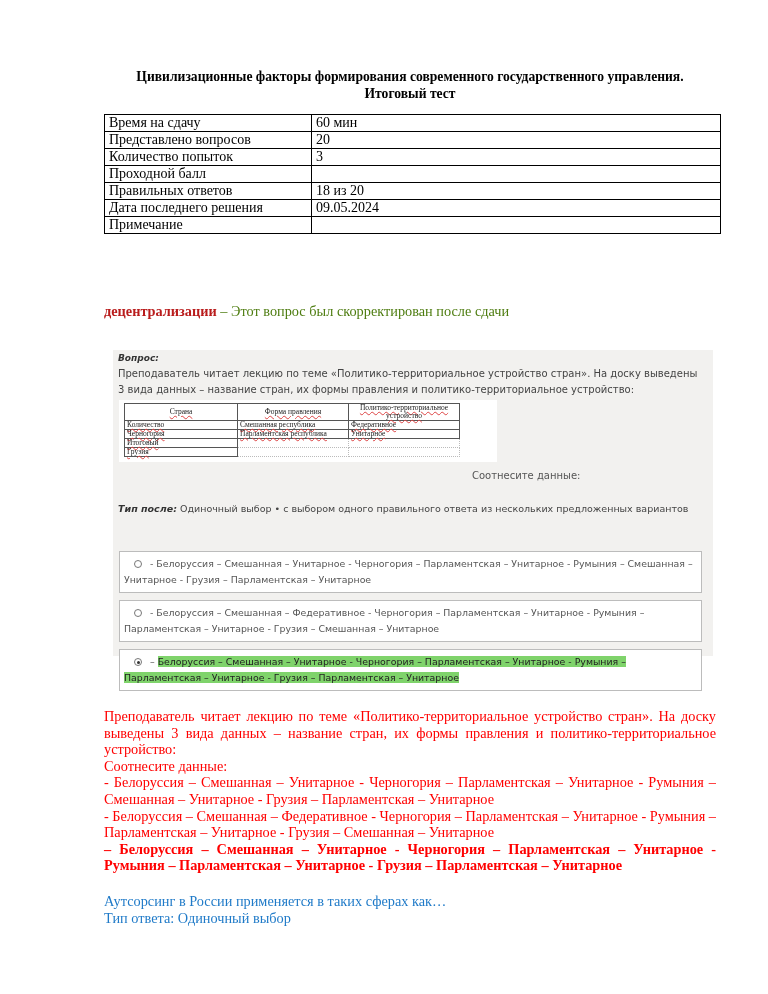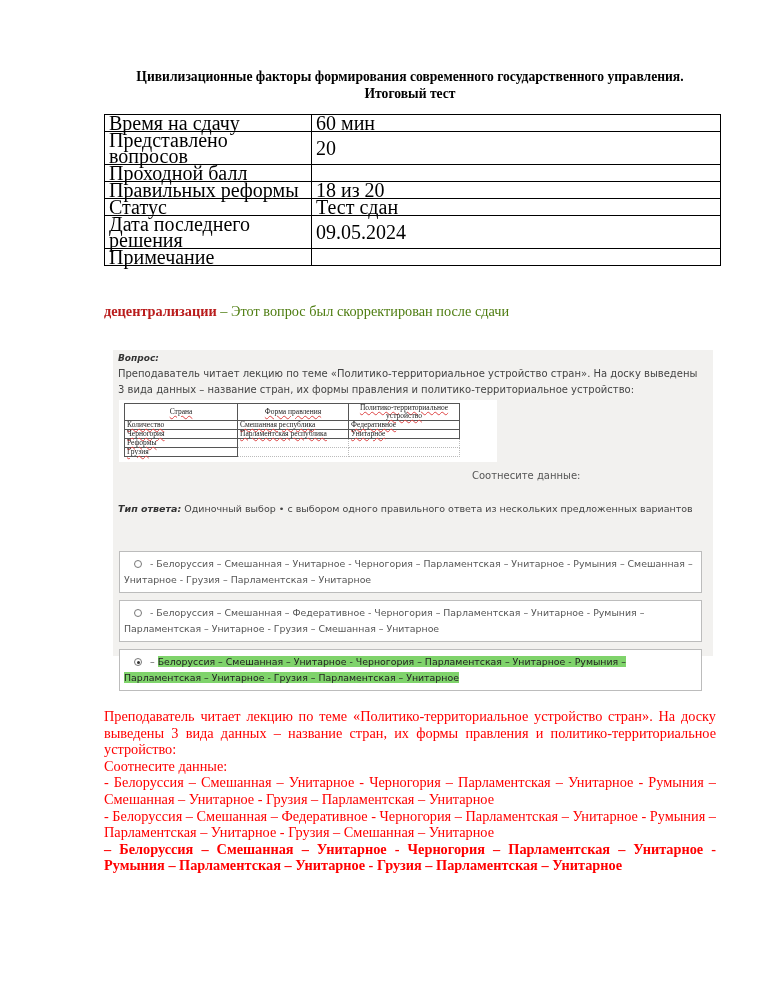--- a/index.html
+++ b/index.html
@@ -1,21 +1,21 @@
 <!DOCTYPE html>
 <html><head>
 <meta charset="utf-8">
 <style>
   html, body { margin: 0; padding: 0; background: #ffffff; }
   body { width: 768px; height: 994px; position: relative; overflow: hidden; font-family: "Liberation Serif", serif; color: #000; }
   .page { position: absolute; left: 0; top: 0; width: 768px; height: 994px; }
 
   .title { position: absolute; left: 104px; width: 612px; top: 68px; text-align: center; font-weight: bold; font-size: 13.6px; line-height: 17px; }
 
-  table.info { position: absolute; left: 104px; top: 114px; width: 617px; border-collapse: collapse; font-size: 20px; padding-left: 20px; }
+  table.info { position: absolute; left: 104px; top: 114px; width: 617px; border-collapse: collapse; font-size: 14px; padding-left: 20px; }
   table.info td { border: 1px solid #000; padding: 0 4px; height: 16px; line-height: 16px; }
   table.info td.k { width: 198px; }
 
   .q1 { position: absolute; left: 104px; top: 285px; width: 612px; font-size: 14.3px; line-height: 17.5px; color: #1f7ac8; text-align: justify; }
   .q1 .ans { font-weight: bold; color: #b91c1c; }
   .q1 .note { color: #4d7c0f; }
 
   .shot { position: absolute; left: 113px; top: 350px; width: 600px; height: 306px; background: #f2f1ef; font-family: "DejaVu Sans", sans-serif; color: #444; font-size: 10px; }
   .shot .vopros { position: absolute; left: 5px; top: 3px; font-style: italic; font-weight: bold; font-size: 9px; color: #333; }
   .shot .qtext { position: absolute; left: 5px; top: 16px; width: 585px; line-height: 16px; font-size: 10px; color: #444; }
@@ -50,30 +50,30 @@
     <tbody>
       <tr>
           <td class="k">Время на сдачу</td>
           <td>60 мин</td>
         </tr>
       <tr>
           <td class="k">Представлено вопросов</td>
           <td>20</td>
         </tr>
       <tr>
+          <td class="k">Количество попыток</td>
+          <td>3</td>
+        </tr>
+      <tr>
           <td class="k">Проходной балл</td>
           <td></td>
         </tr>
       <tr>
-          <td class="k">Правильных реформы</td>
+          <td class="k">Правильных ответов</td>
           <td>18 из 20</td>
-        </tr>
-      <tr>
-          <td class="k">Статус</td>
-          <td>Тест сдан</td>
         </tr>
       <tr>
           <td class="k">Дата последнего решения</td>
           <td>09.05.2024</td>
         </tr>
       <tr>
           <td class="k">Примечание</td>
           <td></td>
         </tr>
     </tbody>
@@ -100,50 +100,54 @@
           <td><span class="sq">Количество</span></td>
           <td><span class="sq">Смешанная республика</span></td>
           <td><span class="sq">Федеративное</span></td>
         </tr>
         <tr>
           <td><span class="sq">Черногория</span></td>
           <td><span class="sq">Парламентская республика</span></td>
           <td><span class="sq">Унитарное</span></td>
         </tr>
         <tr>
-          <td><span class="sq">Реформы</span></td>
+          <td><span class="sq">Итоговый</span></td>
           <td class="dim"></td>
           <td class="dim"></td>
         </tr>
         <tr>
           <td><span class="sq">Грузия</span></td>
           <td class="dim"></td>
           <td class="dim"></td>
         </tr>
       </tbody>
         </table>
     </div>
 
     <div class="match">Соотнесите данные:</div>
 
-    <div class="atype"><b>Тип ответа:</b><span> Одиночный выбор • с выбором одного правильного ответа из нескольких предложенных вариантов</span></div>
+    <div class="atype"><b>Тип после:</b><span> Одиночный выбор • с выбором одного правильного ответа из нескольких предложенных вариантов</span></div>
 
     <div class="opt" style="top:201px">
       <span class="radio"></span><span> - </span><span>Белоруссия – Смешанная – Унитарное - Черногория – Парламентская – Унитарное - Румыния – Смешанная – Унитарное - Грузия – Парламентская – Унитарное</span>
     </div>
     <div class="opt" style="top:250px">
       <span class="radio"></span><span> - </span><span>Белоруссия – Смешанная – Федеративное - Черногория – Парламентская – Унитарное - Румыния – Парламентская – Унитарное - Грузия – Смешанная – Унитарное</span>
     </div>
     <div class="opt" style="top:299px">
       <span class="radio on"></span><span> – </span><span class="hl">Белоруссия – Смешанная – Унитарное - Черногория – Парламентская – Унитарное - Румыния – Парламентская – Унитарное - Грузия – Парламентская – Унитарное</span>
     </div>
   </div>
 
   <div class="red">
     <p>Преподаватель читает лекцию по теме «Политико-территориальное устройство стран». На доску выведены 3 вида данных – название стран, их формы правления и политико-территориальное устройство:</p>
     <p>Соотнесите данные:</p>
     <p>- Белоруссия – Смешанная – Унитарное - Черногория – Парламентская – Унитарное - Румыния – Смешанная – Унитарное - Грузия – Парламентская – Унитарное</p>
     <p>- Белоруссия – Смешанная – Федеративное - Черногория – Парламентская – Унитарное - Румыния – Парламентская – Унитарное - Грузия – Смешанная – Унитарное</p>
     <p class="b">– Белоруссия – Смешанная – Унитарное - Черногория – Парламентская – Унитарное - Румыния – Парламентская – Унитарное - Грузия – Парламентская – Унитарное</p>
   </div>
 
+  <div class="q3">
+    <div>Аутсорсинг в России применяется в таких сферах как…</div>
+    <div>Тип ответа: Одиночный выбор</div>
+  </div>
 
 </div>
 
 </body></html>

